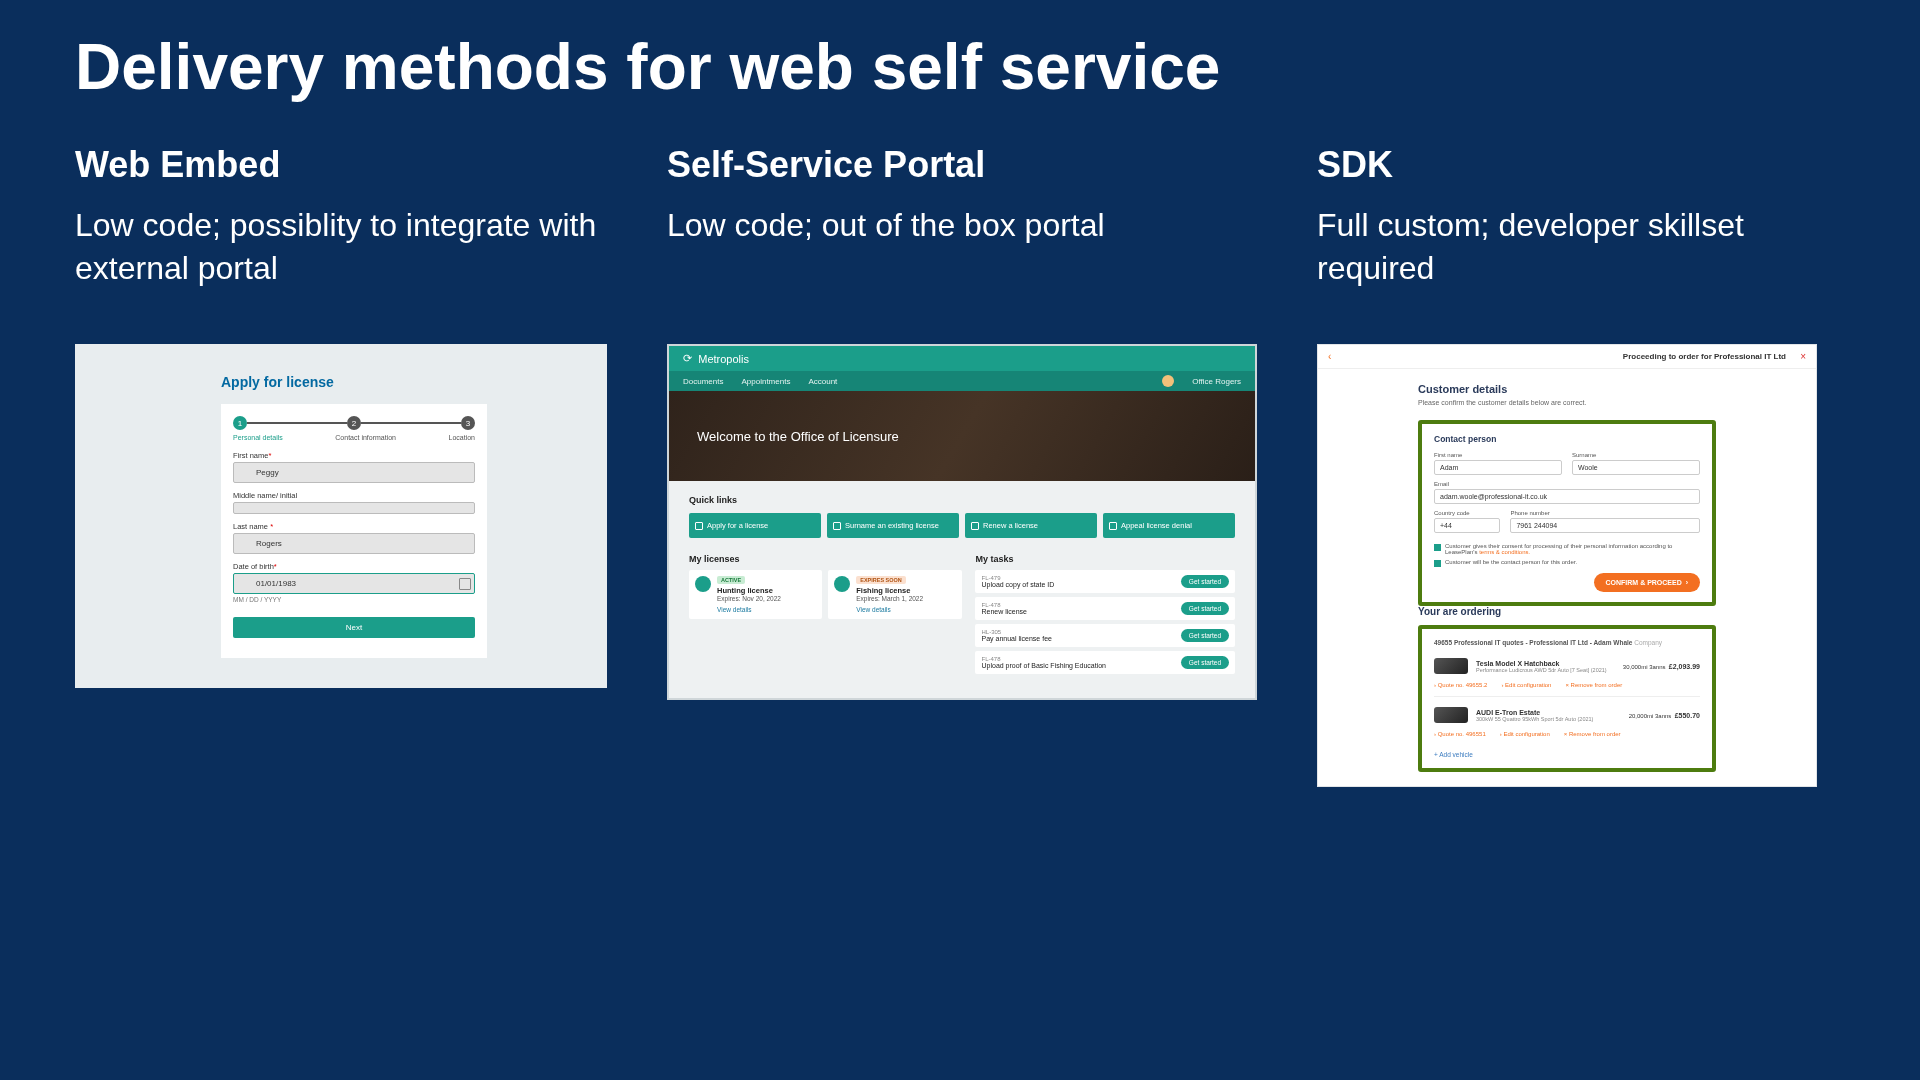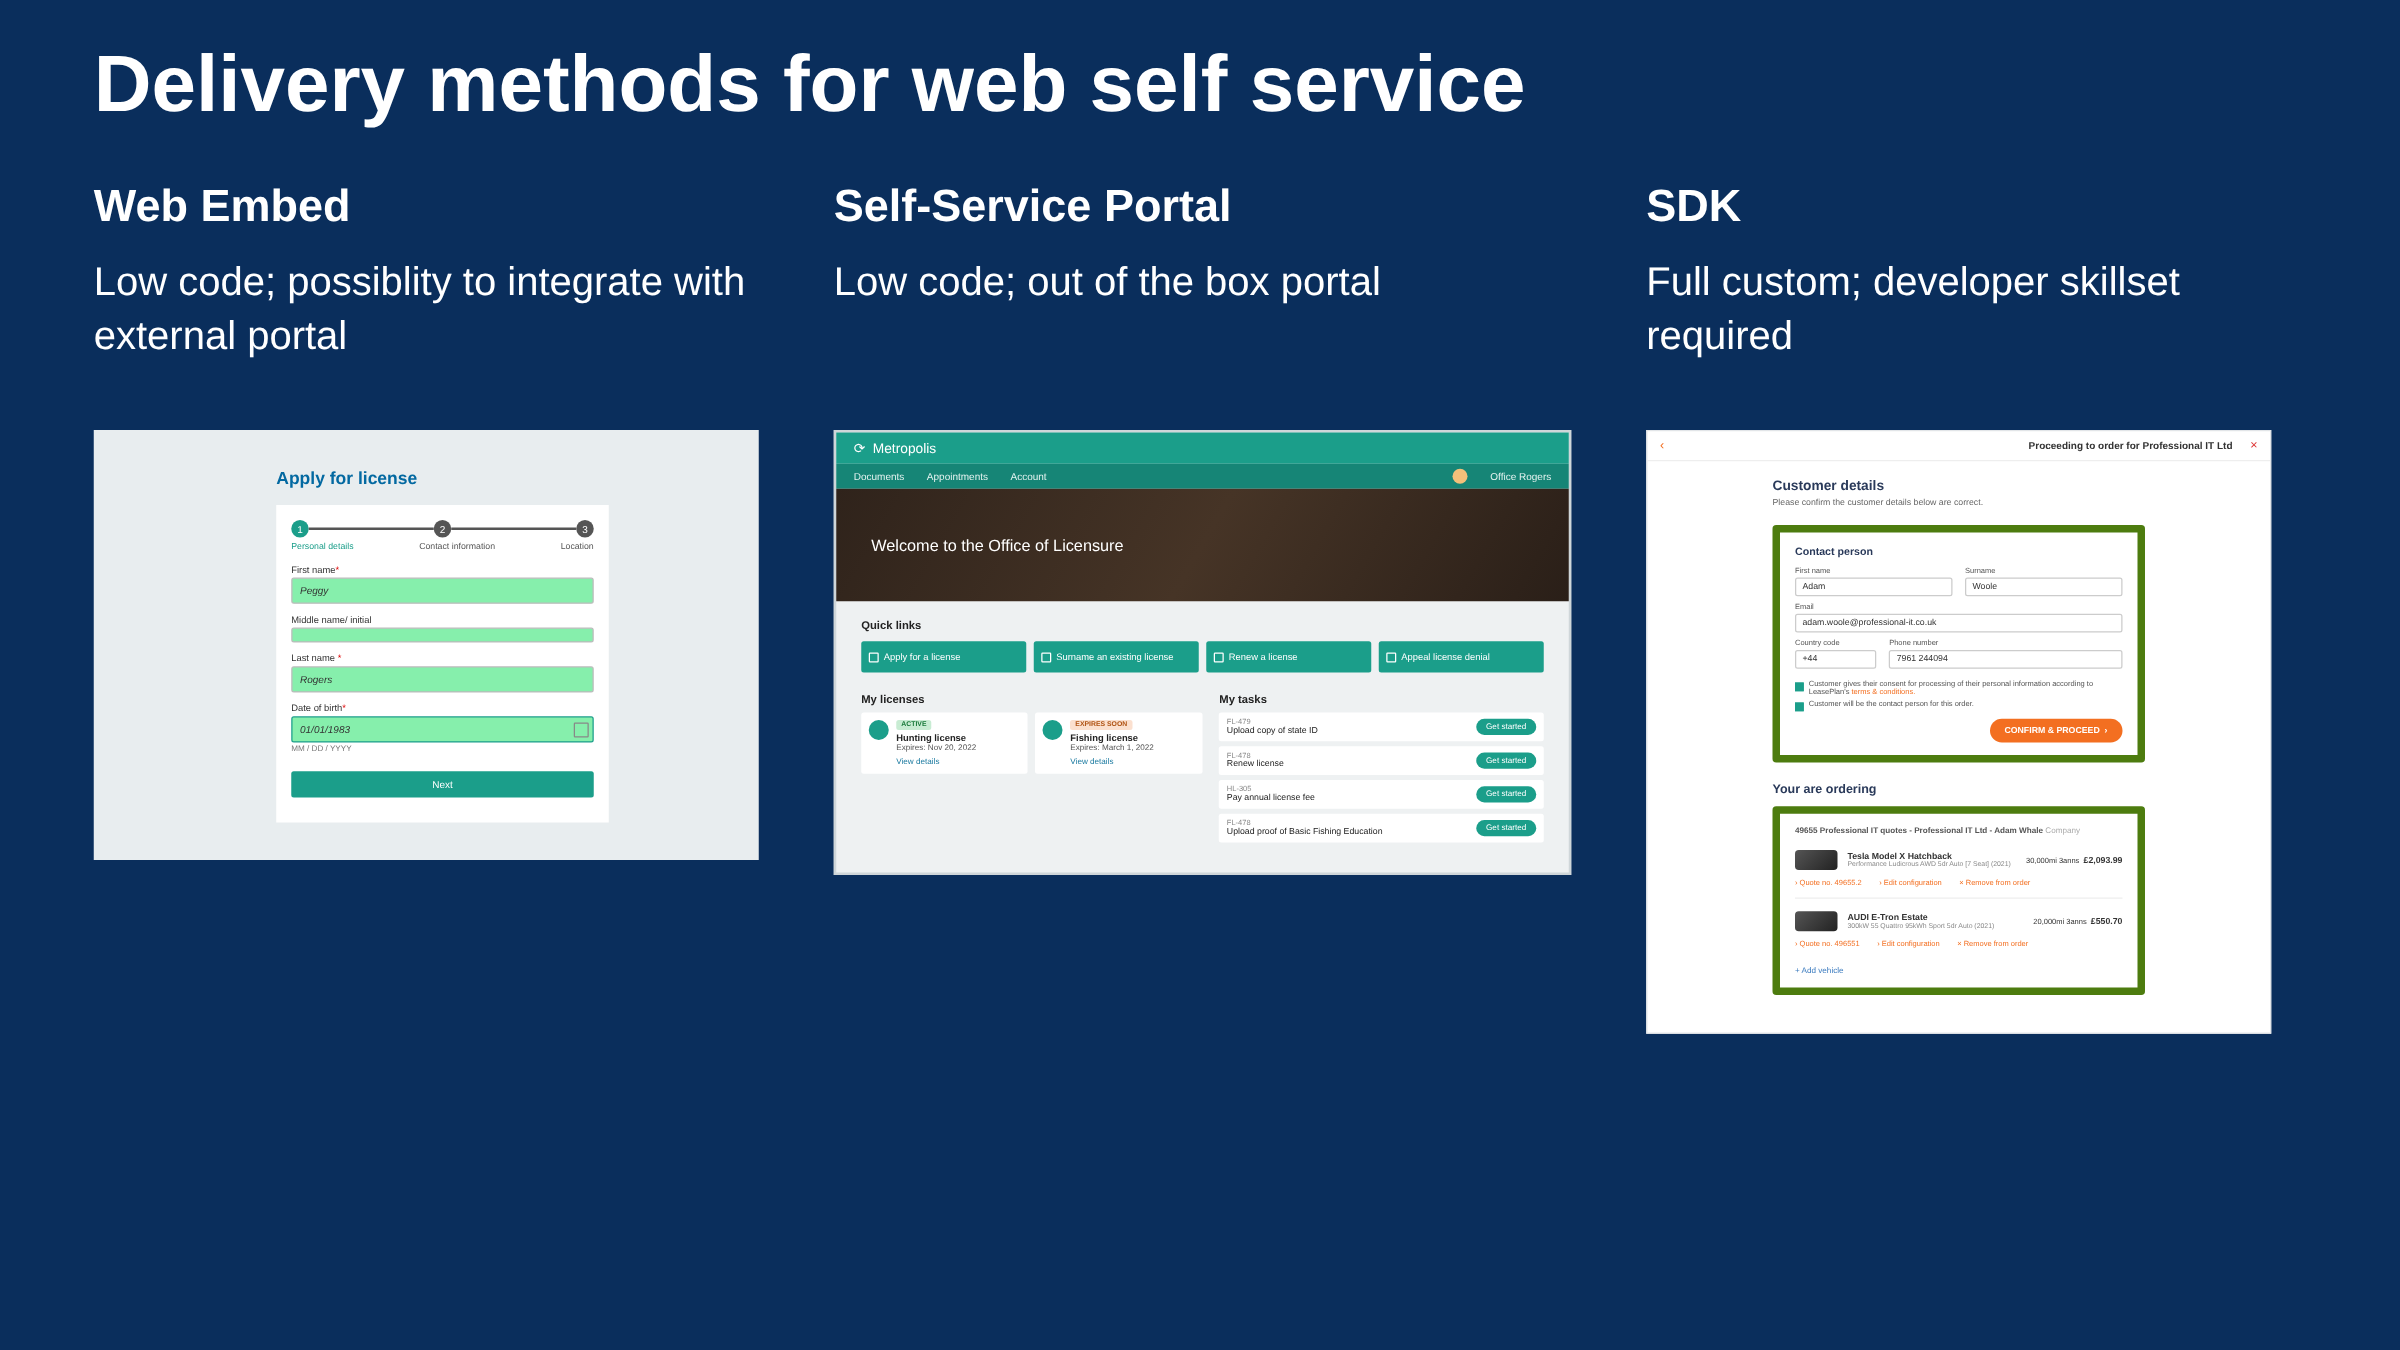--- a/index.html
+++ b/index.html
@@ -77,26 +77,25 @@
   .step-line { flex: 1; height: 2px; background: #555; }
   .step-labels { display: flex; justify-content: space-between; font-size: 7px; margin-bottom: 10px; }
   .step-labels .lbl-active { color: #1b9e8a; }
   .step-labels .lbl { color: #555; }
   .fld-label { font-size: 7.5px; color: #333; margin-top: 8px; }
   .fld-label .req { color: #d00; }
   .fld-input {
     width: 100%;
     border: 1px solid #bbb;
     border-radius: 2px;
-    padding: 5px 6px;
+    padding: 5px 22px;
     font-size: 8px;
     margin-top: 2px;
     color: #333;
-    background: #86efac;
-    font-style: italic;
+    background: #e5e5e5;
   }
   .fld-input.highlight { border-color: #1b9e8a; }
   .dob-row { position: relative; }
   .cal-icon {
     position: absolute; right: 4px; top: 50%; transform: translateY(-50%);
     width: 12px; height: 12px; border: 1px solid #888; border-radius: 1px;
   }
   .hint { font-size: 6.5px; color: #777; margin-top: 2px; }
   .next-btn {
     width: 100%;
@@ -221,24 +220,23 @@
     padding: 6px 10px;
     border-bottom: 1px solid #eee;
   }
   .sdk-back { color: #f36f21; font-size: 10px; width: 20px; }
   .sdk-hd-title { flex: 1; text-align: right; font-weight: 600; font-size: 8px; }
   .sdk-close { color: #d33; font-size: 10px; width: 20px; text-align: right; }
   .sdk-body { padding: 14px 100px; }
   .sdk-h2 { font-size: 11px; font-weight: 700; color: #2a3a5a; margin-bottom: 4px; }
   .sdk-sub { font-size: 7px; color: #666; margin-bottom: 14px; }
   .sdk-card {
-    border: 6px solid #4d7c0f;
+    border: 4px solid #4d7c0f;
     border-radius: 3px;
     padding: 10px 12px;
-    margin-bottom: 16px;
   }
   .sdk-card-title { font-size: 8.5px; font-weight: 700; color: #2a3a5a; margin-bottom: 8px; }
   .sdk-row { display: flex; gap: 10px; }
   .sdk-fld { flex: 1; }
   .sdk-lbl { font-size: 6px; color: #555; margin-bottom: 2px; }
   .sdk-in {
     width: 100%;
     border: 1px solid #ccc;
     border-radius: 2px;
     padding: 3px 5px;

